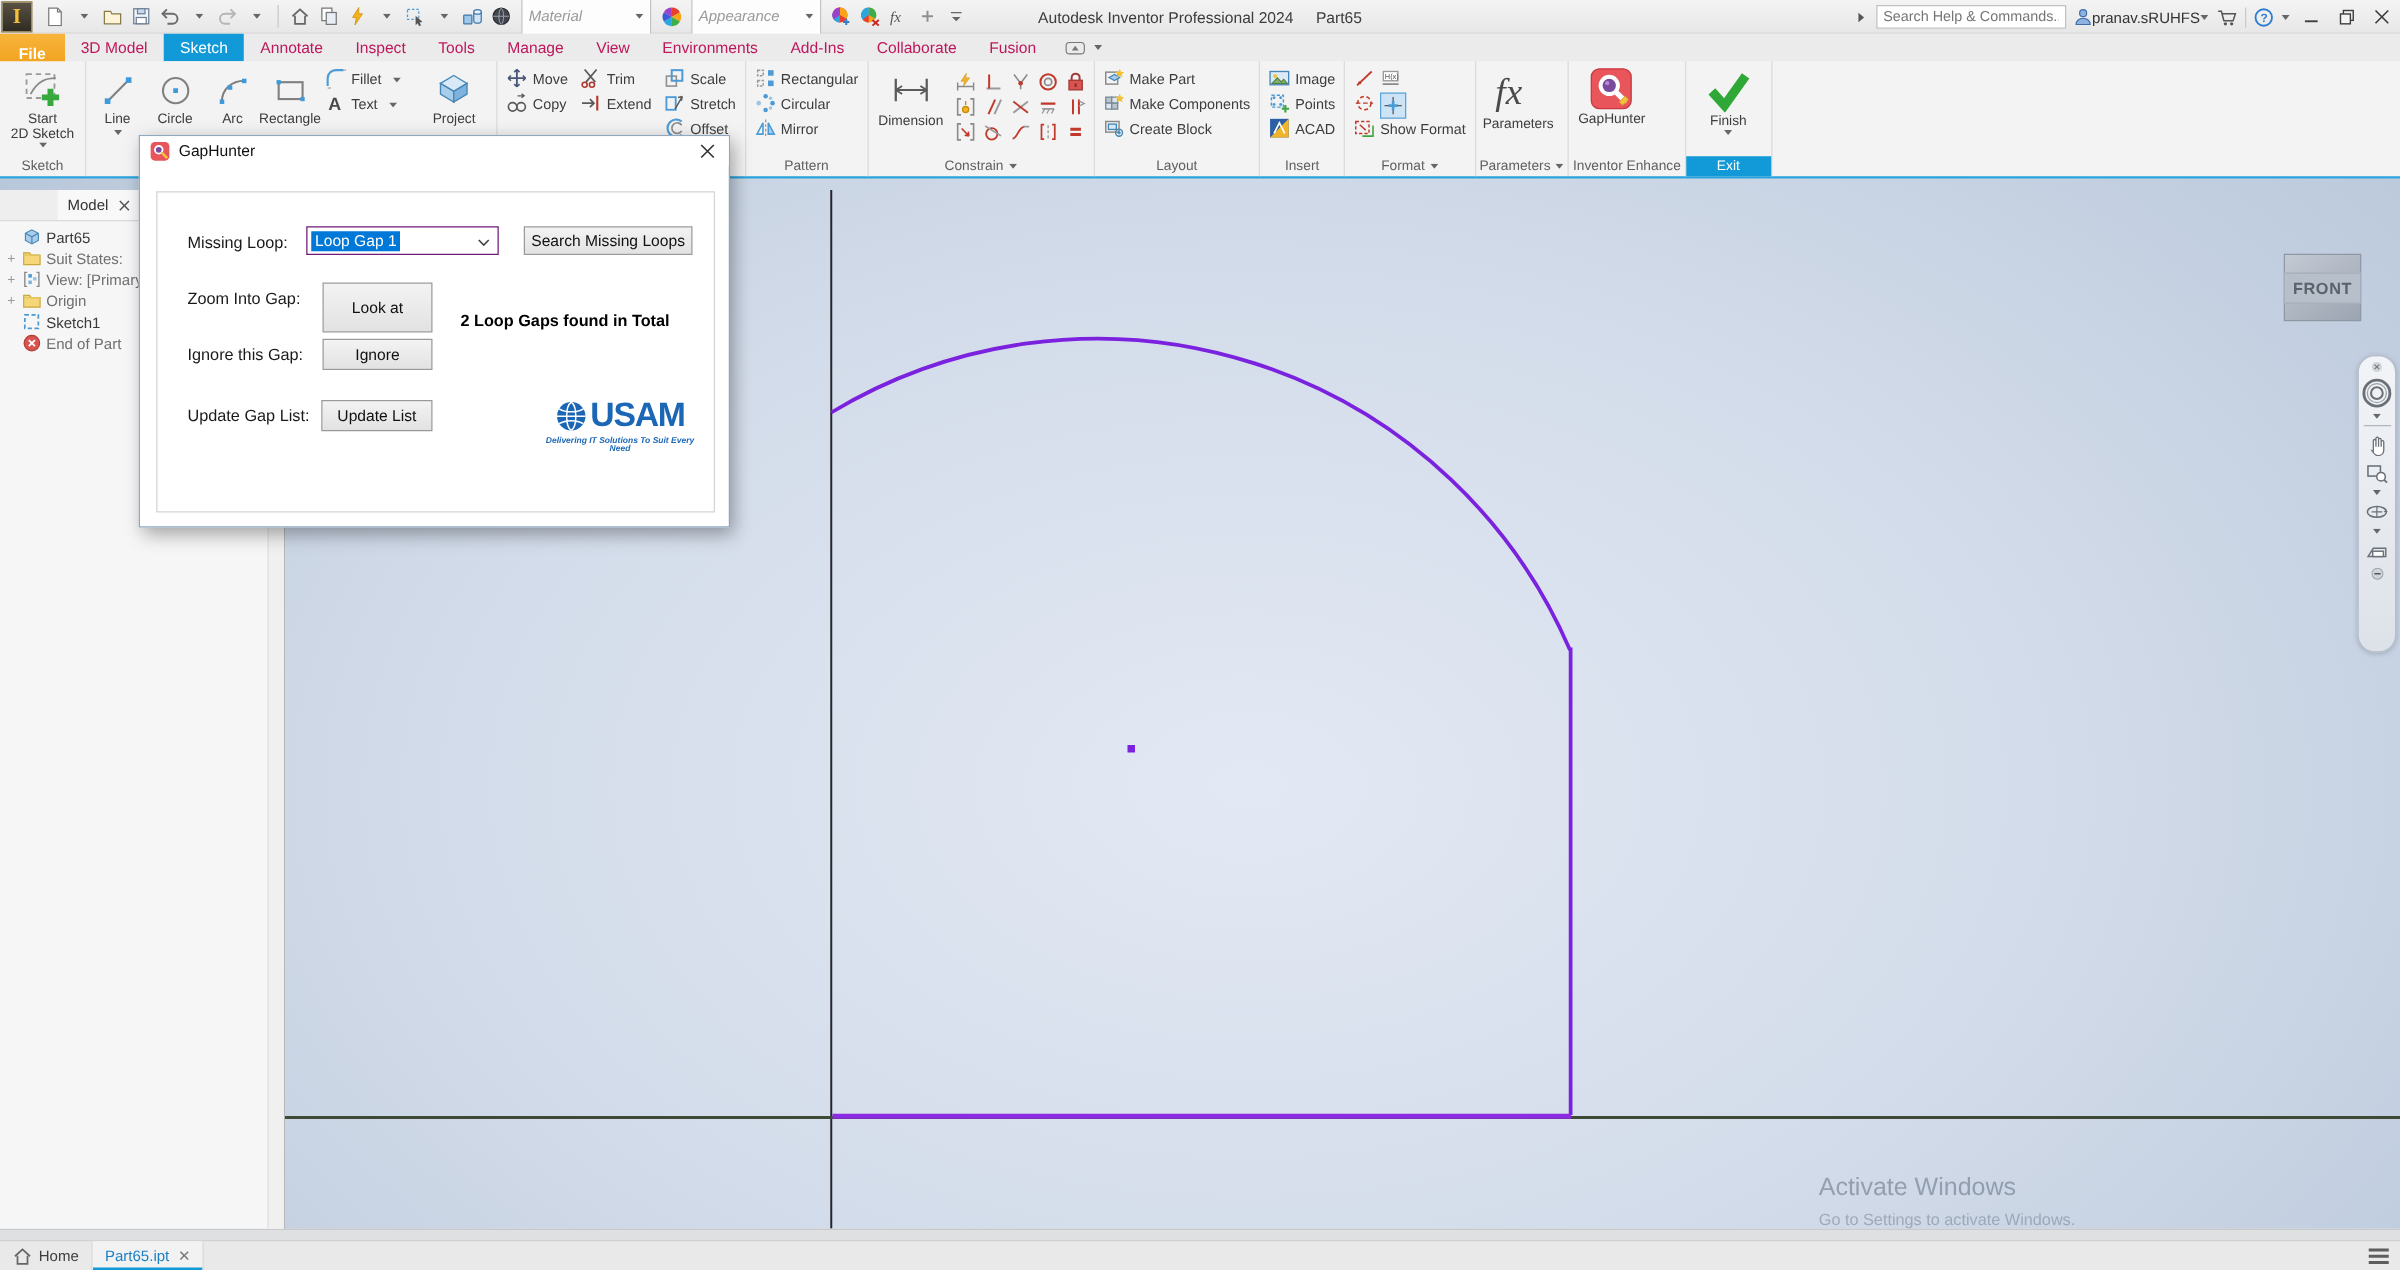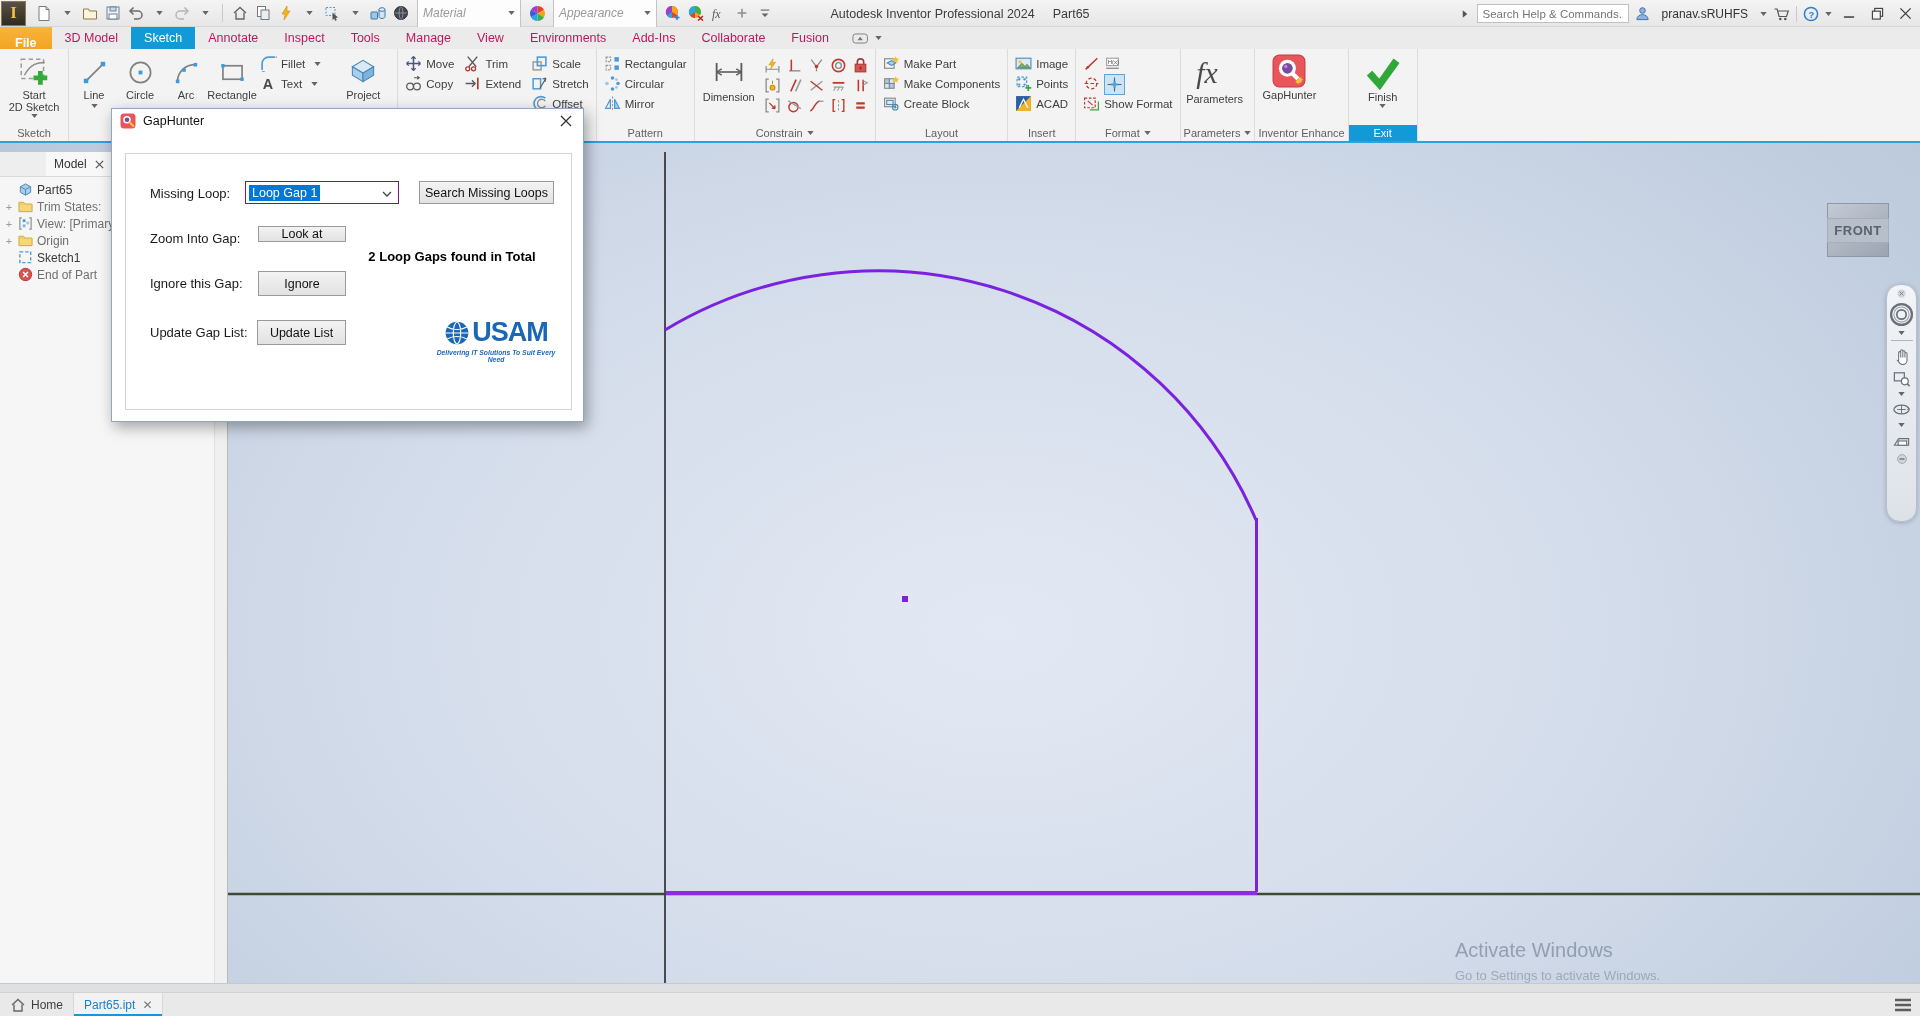--- a/index.html
+++ b/index.html
@@ -19,21 +19,21 @@
   #qat .qsep { width:1px; height:18px; background:#c9c9c9; margin:0 4px; }
   .qcombo { display:flex; align-items:center; justify-content:space-between; width:104px; height:20px;
     background:#fdfdfd; border:1px solid #c4c4c4; padding:16px 5px; margin:0 3px;
     color:#9a9a9a; font-style:italic; font-size:12px; }
   #title-center { position:absolute; left:0; right:0; top:0; height:27px; display:flex;
     align-items:center; justify-content:center; gap:18px; pointer-events:none;
     font-size:12.5px; color:#3c3c3c; }
   #title-right { position:absolute; right:4px; top:0; height:27px; display:flex; align-items:center; gap:6px; }
   #search-box { width:152px; height:19px; border:1px solid #c0c0c0; background:#fff;
     font-size:11.5px; color:#777; padding:0 5px; font-family:"Liberation Sans",sans-serif; }
-  #user-area { display:flex; align-items:center; gap:12px; font-size:12px; color:#333; }
+  #user-area { display:flex; align-items:center; gap:0; font-size:12px; color:#333; }
   .winbtn { width:22px; height:22px; display:flex; align-items:center; justify-content:center; }
 
   
   #tabrow { position:absolute; left:0; top:27px; width:1920px; height:22px; background:#ebebeb;
     display:flex; align-items:stretch; font-size:12.5px; }
   .tab { padding:0 13px; display:flex; align-items:center; color:#be185d; cursor:default; }
   .tab.file { background:linear-gradient(#f8b43b,#ef9d16); color:#fff; font-weight:bold; padding:16px 15px; }
   .tab.active { background:#129ad8; color:#fff; }
   #ribbon-collapse { margin-left:10px; display:flex; align-items:center; gap:3px; }
 
@@ -1061,21 +1061,21 @@
         <span class="tlabel">Part65</span>
       </div>
       <div class="trow muted">
         <span class="exp">+</span>
         <span class="icn">
           <svg viewBox="0 0 16 16" width="15" height="15" fill="none">
             <path d="M1 3.5h5l1.5 2H15v8H1z" fill="#f5d77a" stroke="#c9a83c"></path>
             <path d="M1 5.5h14" stroke="#e3c65f"></path>
           </svg>
         </span>
-        <span class="tlabel">Trim States:</span>
+        <span class="tlabel">Suit States:</span>
       </div>
       <div class="trow muted">
         <span class="exp">+</span>
         <span class="icn">
           <svg viewBox="0 0 16 16" width="15" height="15" fill="none">
             <path d="M4 2H2v12h2M12 2h2v12h-2" stroke="#8a8a8a" stroke-width="1.2"></path>
             <rect x="5" y="3.5" width="3" height="3" fill="#4d9bd6"></rect>
             <rect x="9" y="6" width="3" height="3" fill="#9cc6e8"></rect>
             <rect x="5" y="9" width="3" height="3" fill="#7fb3dd"></rect>
           </svg>
@@ -1161,21 +1161,21 @@
     <span class="sel">Loop Gap 1</span>
     <span class="chev">
       <svg width="10" height="6" viewBox="0 0 10 6">
           <path d="M1 1l4 4 4-4" fill="none" stroke="#444" stroke-width="1.3"></path>
         </svg>
     </span>
   </div>
   <div class="dbtn" style="left:307px;top:72px;width:135px;height:23px;">Search Missing Loops</div>
 
   <div class="dlabel" style="left:38px;top:122px;">Zoom Into Gap:</div>
-  <div class="dbtn" style="left:146px;top:117px;width:88px;height:16px;">Look at</div>
+  <div class="dbtn" style="left:146px;top:117px;width:88px;height:40px;">Look at</div>
   <div id="dlg-status">2 Loop Gaps found in Total</div>
 
   <div class="dlabel" style="left:38px;top:167px;">Ignore this Gap:</div>
   <div class="dbtn" style="left:146px;top:162px;width:88px;height:25px;">Ignore</div>
 
   <div class="dlabel" style="left:38px;top:216px;">Update Gap List:</div>
   <div class="dbtn" style="left:145px;top:211px;width:89px;height:25px;">Update List</div>
 
   <div id="usam">
     <div class="row">

